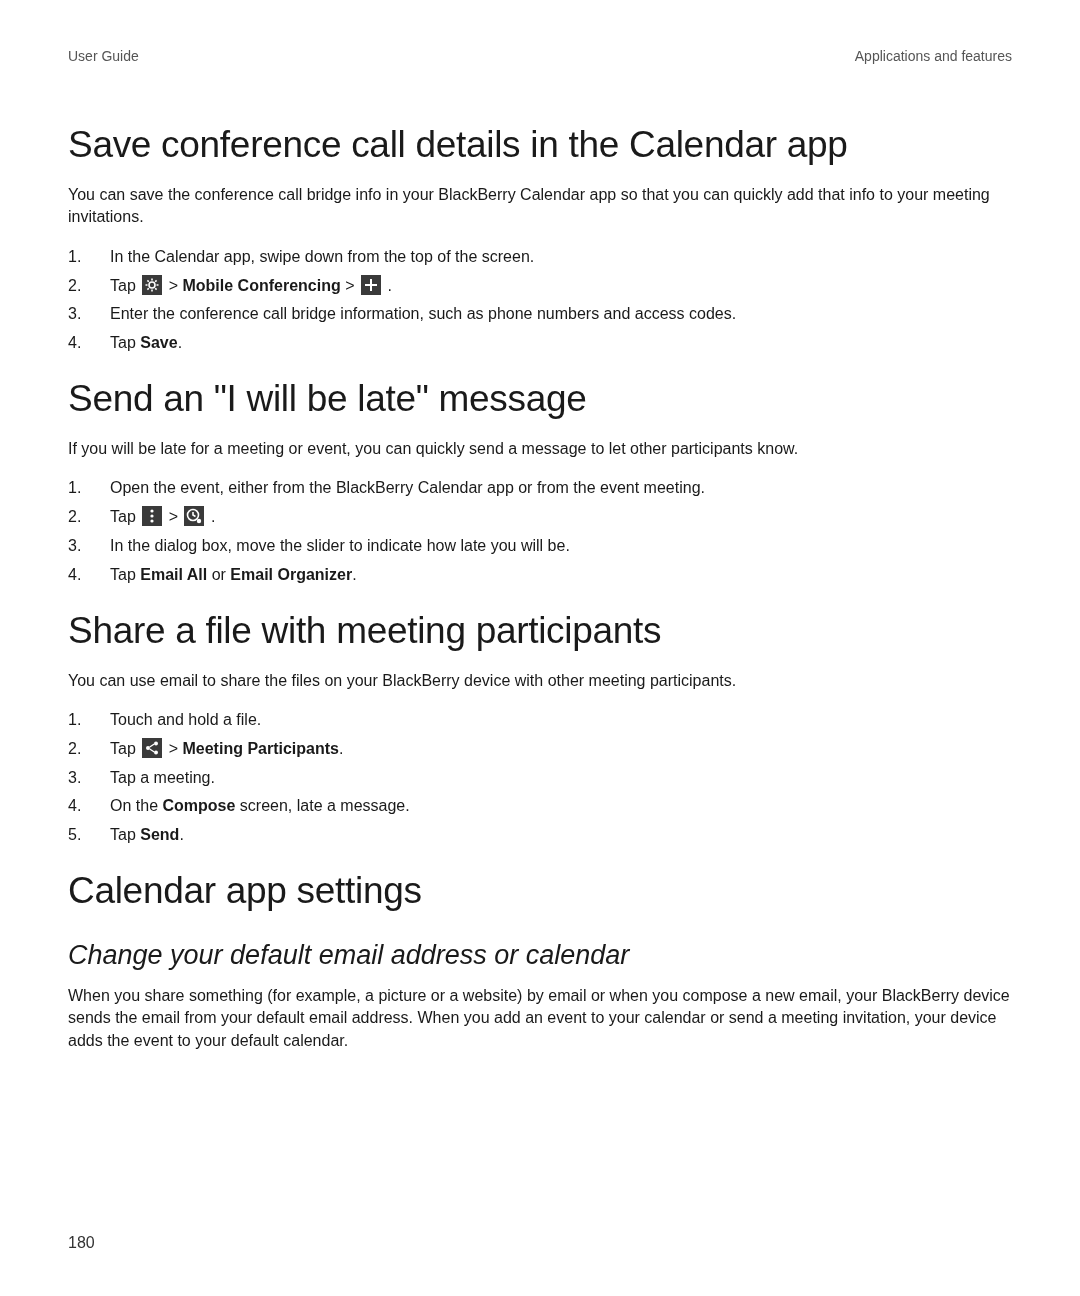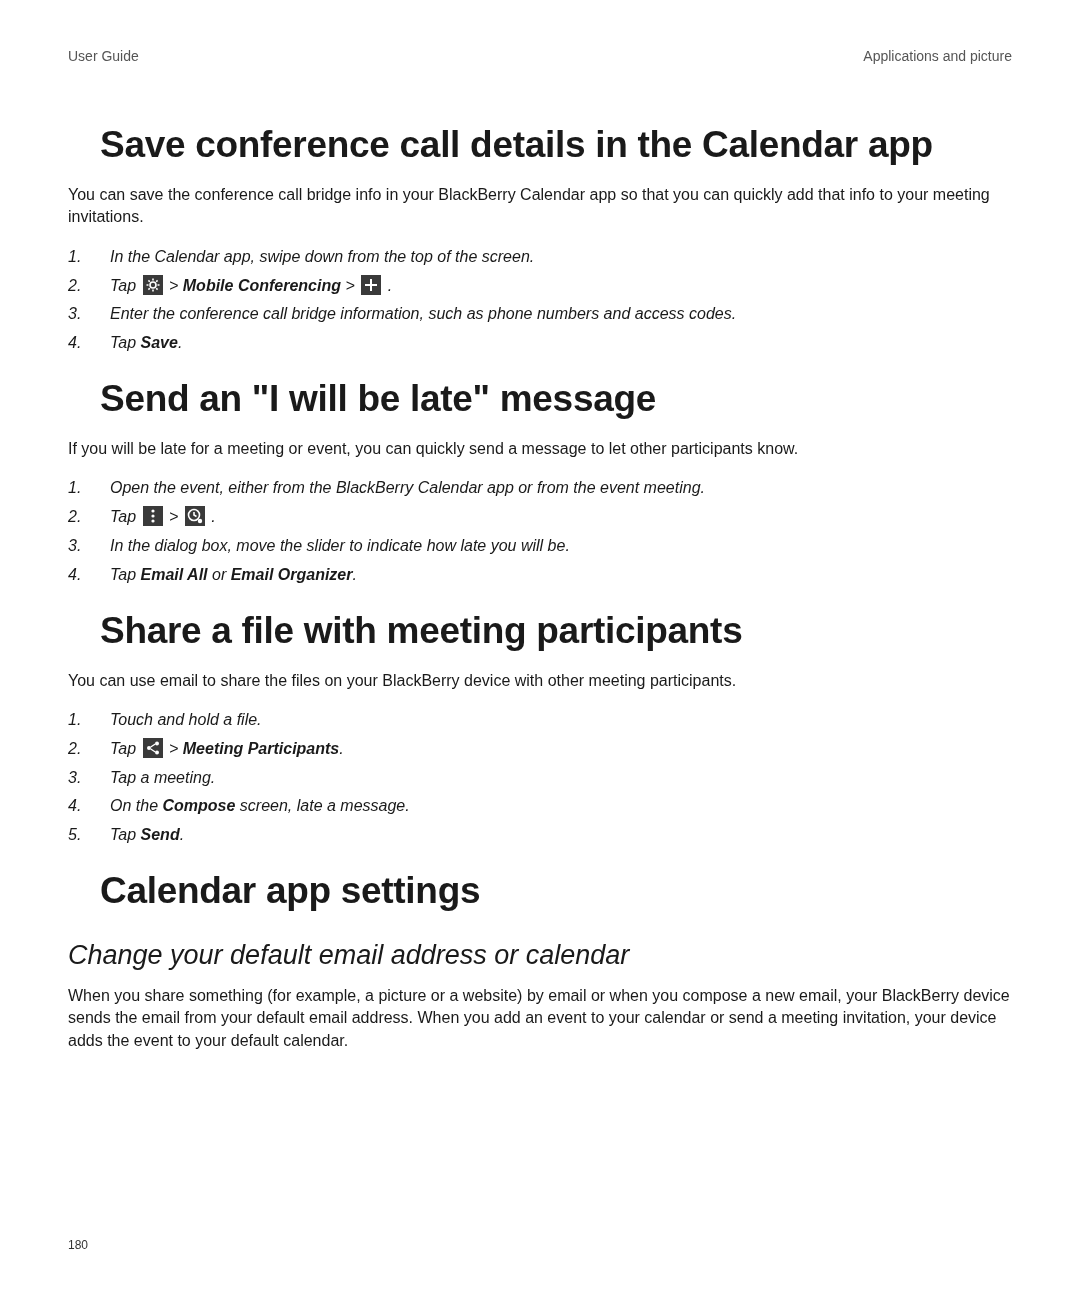--- a/index.html
+++ b/index.html
@@ -14,43 +14,41 @@
   .header-row {
     display: flex;
     justify-content: space-between;
     font-size: 14px;
     color: #555;
     margin-bottom: 60px;
     gap: 24px;
   }
   h1 {
     font-size: 37px;
-    font-weight: 700;
+    font-weight: 400;
     margin-top: 18px;
     margin-bottom: 18px;
     letter-spacing: -0.3px;
-    margin-left: 32px;
   }
   h2 {
     font-size: 27px;
     font-weight: 400;
     margin-top: 28px;
     margin-bottom: 14px;
     font-style: italic;
   }
   p.intro {
     font-size: 16px;
     line-height: 1.4;
     margin-bottom: 16px;
   }
   ol {
     list-style: none;
     counter-reset: step;
     margin-bottom: 22px;
-    font-style: italic;
   }
   ol > li {
     counter-increment: step;
     font-size: 16px;
     line-height: 1.55;
     padding-left: 42px;
     position: relative;
     margin-bottom: 4px;
   }
   ol > li::before {
@@ -68,30 +66,30 @@
     color: #fff;
     vertical-align: -4px;
     margin: 0 2px;
     position: relative;
   }
   .icon svg { position: absolute; inset: 0; }
   .page-number {
     position: absolute;
     left: 68px;
     bottom: 44px;
-    font-size: 12px;
+    font-size: 16px;
     color: #333;
   }
 </style>
 </head>
 <body>
 
 <div class="header-row">
   <span>User Guide</span>
-  <span>Applications and picture</span>
+  <span>Applications and features</span>
 </div>
 
 <h1>Save conference call details in the Calendar app</h1>
 <p class="intro">You can save the conference call bridge info in your BlackBerry Calendar app so that you can quickly add that info to your meeting invitations.</p>
 <ol>
   <li><span>In the Calendar app, swipe down from the top of the screen.</span></li>
   <li>
     <span>Tap </span><span class="icon"><svg viewBox="0 0 20 20">
           <g fill="#fff">
             <circle cx="10" cy="10" r="3" fill="none" stroke="#fff" stroke-width="1.6"></circle>

